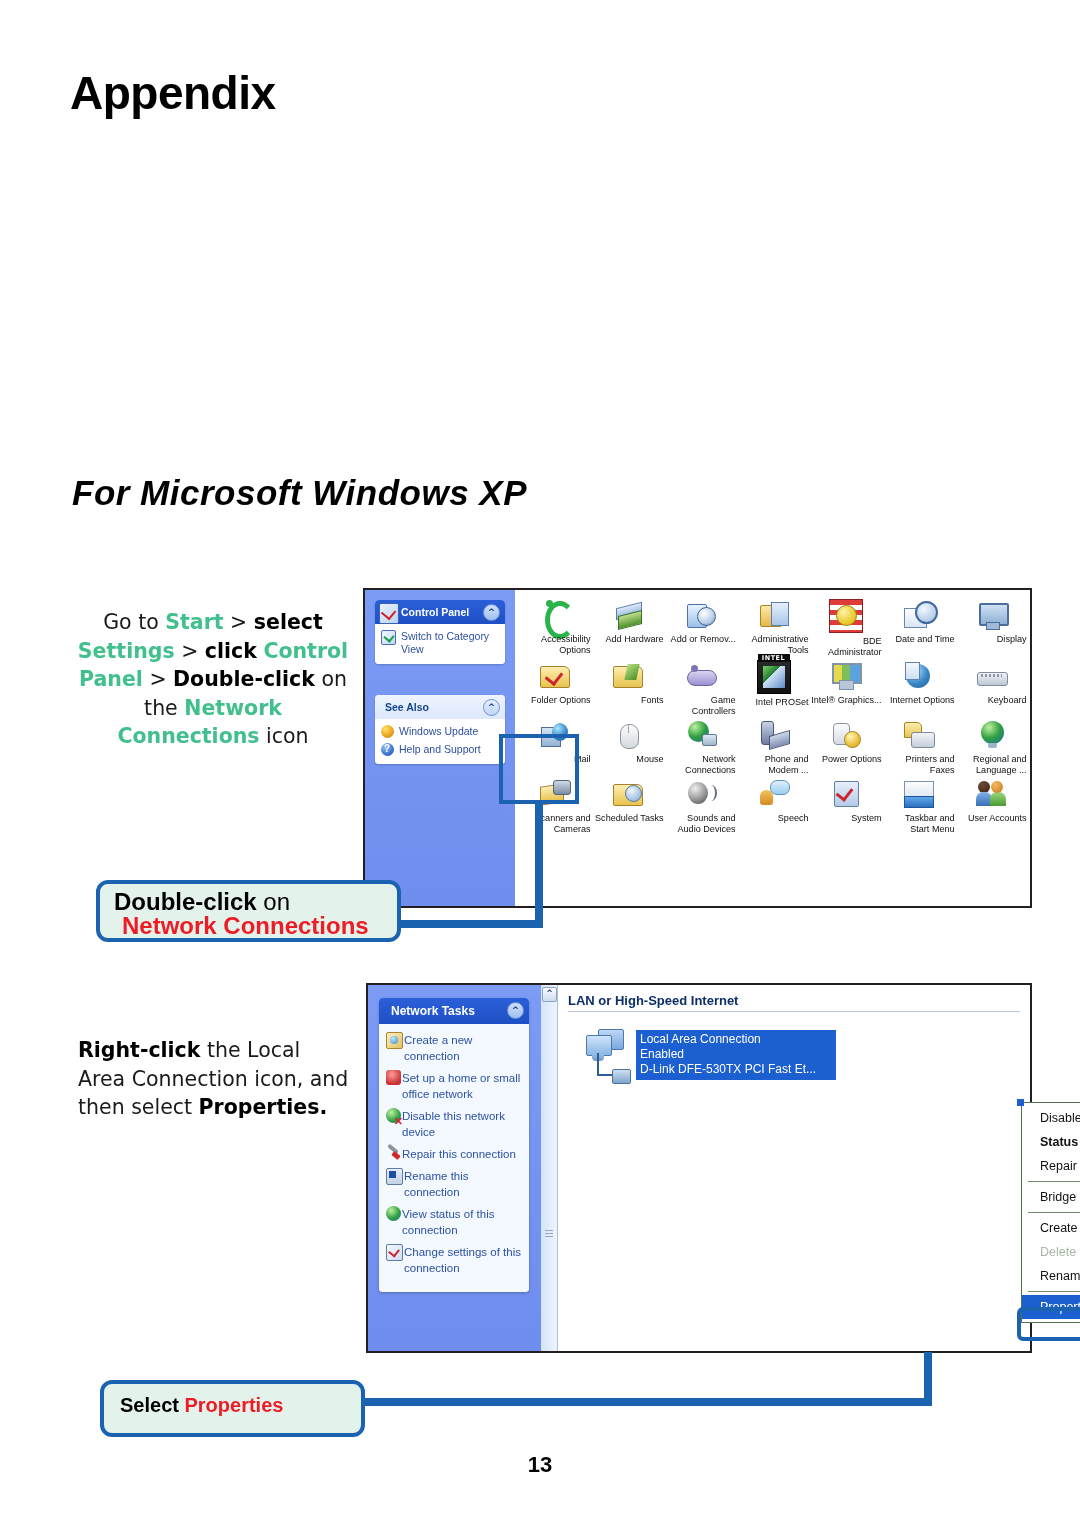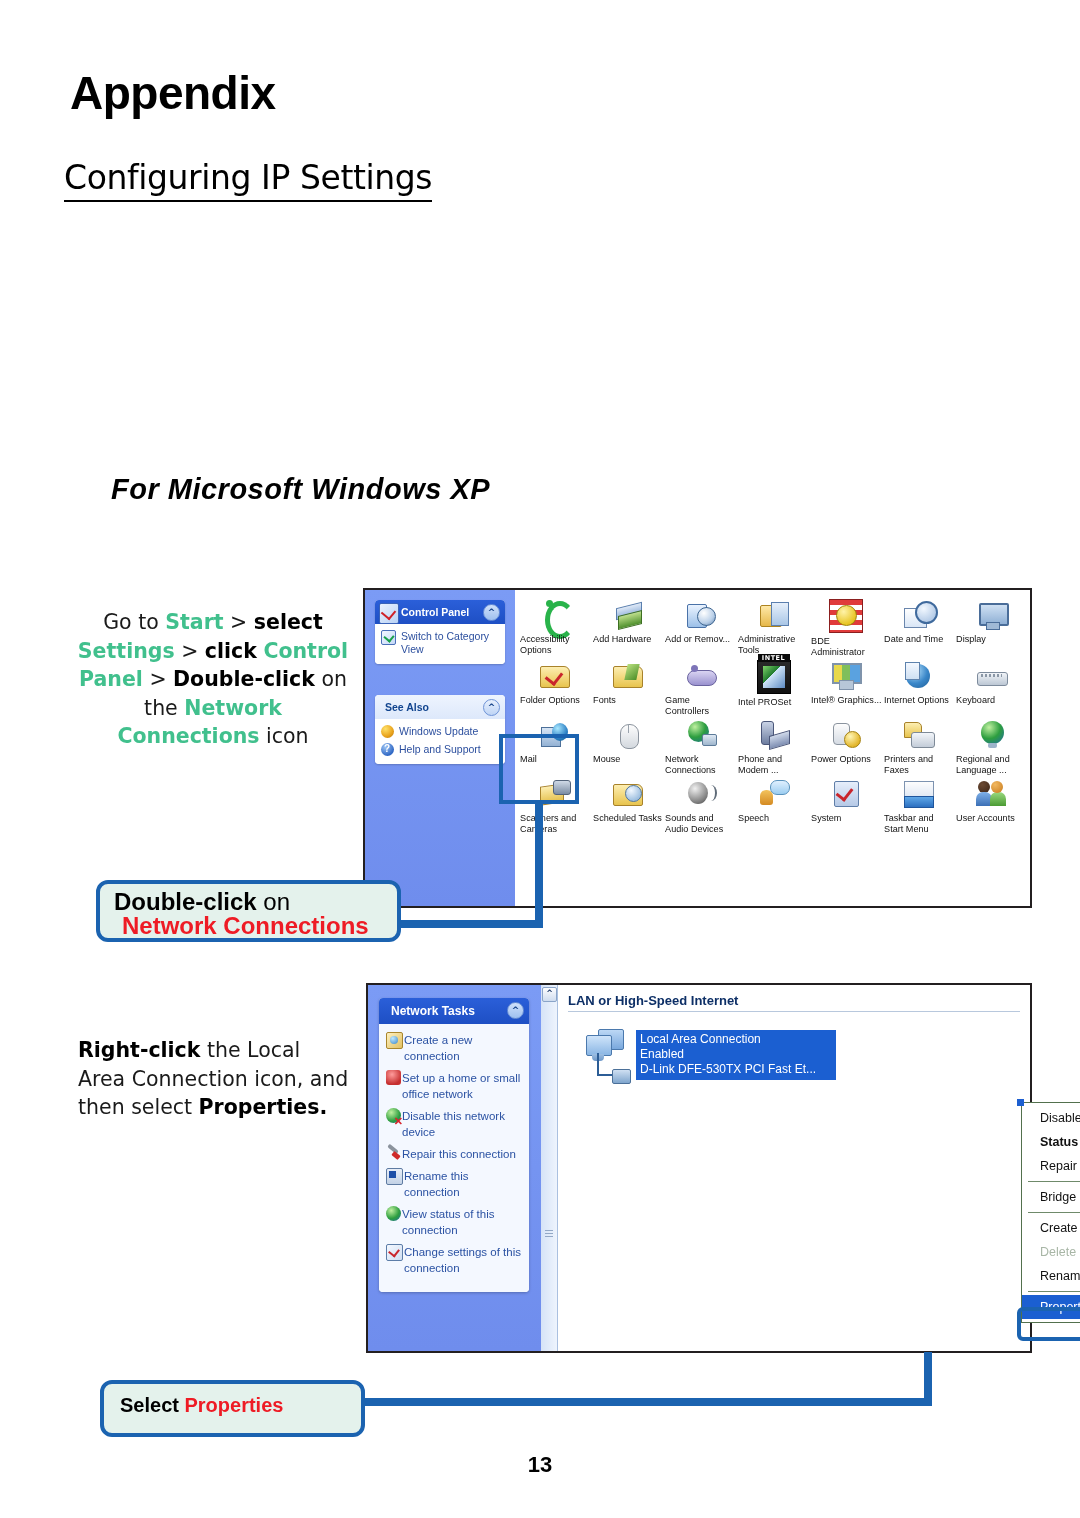--- a/index.html
+++ b/index.html
@@ -48,23 +48,22 @@
     line-height:34px;
     letter-spacing:-0.2px;
     color:#111;
     transform:scaleX(0.95);
   }
 
   
   .os-title{
     position:absolute;left:72px;top:473px;
     font-family:"Liberation Sans", sans-serif;
-    font-style:italic;font-weight:bold;font-size:29px;color:#000;
+    font-style:italic;font-weight:bold;font-size:35px;color:#000;
     letter-spacing:0.5px;
-    margin-left:39px;
   }
 
   
   .instr{
     position:absolute;
     font-family:"DejaVu Sans", sans-serif;
     font-size:20.5px;line-height:28.5px;color:#1a1a1a;
   }
   .instr b{font-weight:bold;color:#000;}
   .g{color:#41c08d;font-weight:bold;}
@@ -153,21 +152,21 @@
   
   #cp-grid{
     position:absolute;left:150px;top:0;right:0;bottom:0;
     background:#fff;
     padding:6px 2px 0 4px;
     box-sizing:border-box;
   }
   .cp-row{display:flex;}
   .cp-cell{
     width:74px;
-    text-align:left;
+    text-align:right;
     padding-top:3px;
     position:relative;
   }
   .cp-cell .lbl{
     font-family:"Liberation Sans", sans-serif;
     font-size:9.4px;color:#111;line-height:11px;
     margin-top:2px;
     transform:scaleX(0.97);
   }
   .ic{
@@ -482,23 +481,20 @@
     font-family:"Liberation Sans", sans-serif;
     font-weight:bold;font-size:22px;color:#000;
   }
 </style>
 </head>
 <body>
 
 <div class="page">
 
   <div class="appendix-title">Appendix</div>
-  <div class="section-title-wrap">
-    <span class="section-title">Configuring IP Settings</span>
-  </div>
 
 
   <div class="os-title">For Microsoft Windows XP</div>
 
   <div class="instr" id="instr-1"><span>Go to </span><span class="g">Start</span><span> &gt; </span><b>select</b><span> </span><span class="g">Settings</span><span> &gt; </span><b>click</b><span> </span><span class="g">Control Panel</span><span> &gt; </span><b>Double-click</b><span> on the </span><span class="g">Network Connections</span><span> icon</span></div>
 
   <div class="win" id="cp-window">
 
     <div id="cp-sidebar">
 

